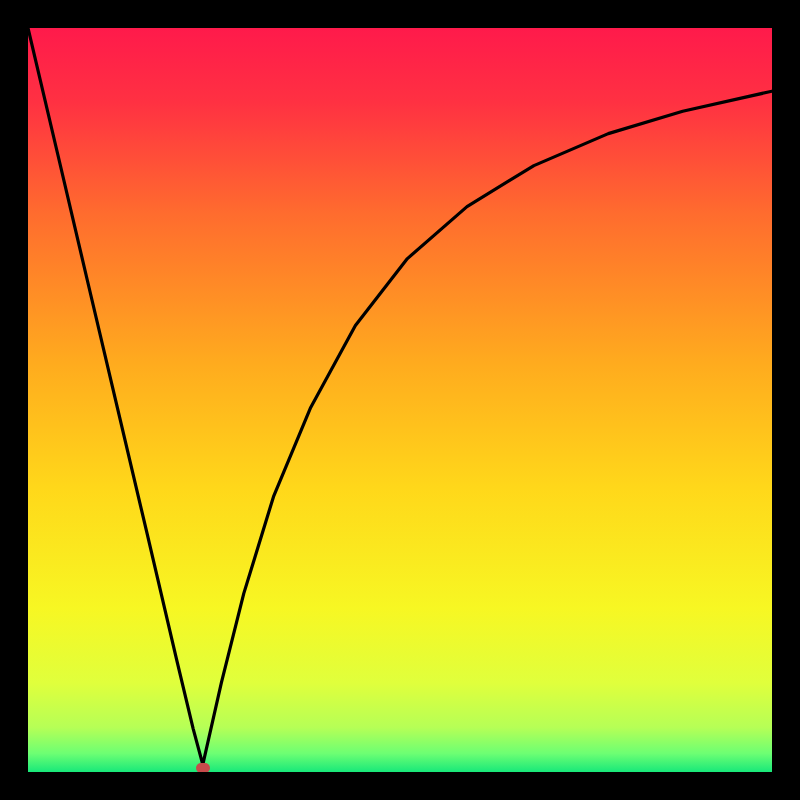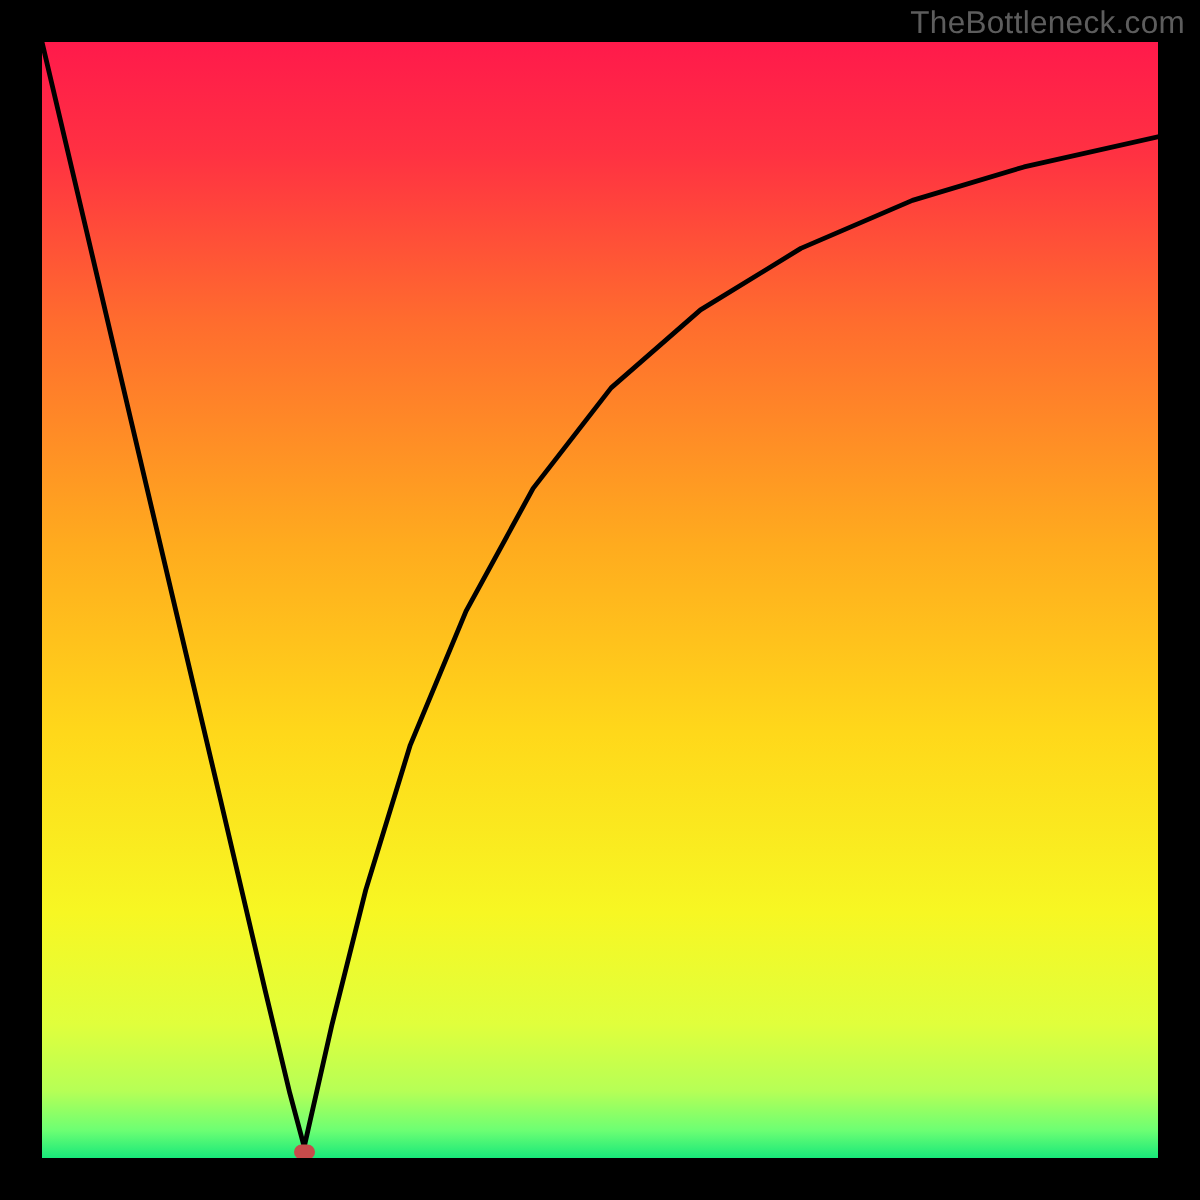--- a/index.html
+++ b/index.html
@@ -75,14 +75,13 @@
       <rect x="0" y="0" width="744" height="744" fill="url(#bg-grad)"></rect>
     </svg>
 
     <svg class="curve-svg" viewBox="0 0 744 744" preserveAspectRatio="none" width="744" height="744">
       <path id="curve-path" d="M0.0 0.0 L29.8 126.5 L59.5 253.0 L89.3 379.4 L119.0 505.2 L148.8 632.4 L165.2 700.8 L174.8 736.6 L174.8 736.6 L193.4 654.7 L215.8 565.4 L245.5 468.7 L282.7 379.4 L327.4 297.6 L379.4 230.6 L439.0 178.6 L505.9 137.6 L580.3 105.6 L654.7 83.3 L744.0 63.2" fill="none" stroke="#000" stroke-width="3.2" stroke-linejoin="round" stroke-linecap="round"></path>
     </svg>
 
     <div class="marker" id="marker" style="left: 174.84px; top: 740.28px; background: rgb(199, 75, 75);"></div>
   </div>
 
-  <div class="watermark">TheBottleneck.com</div>
 </div>
 
 </body></html>

